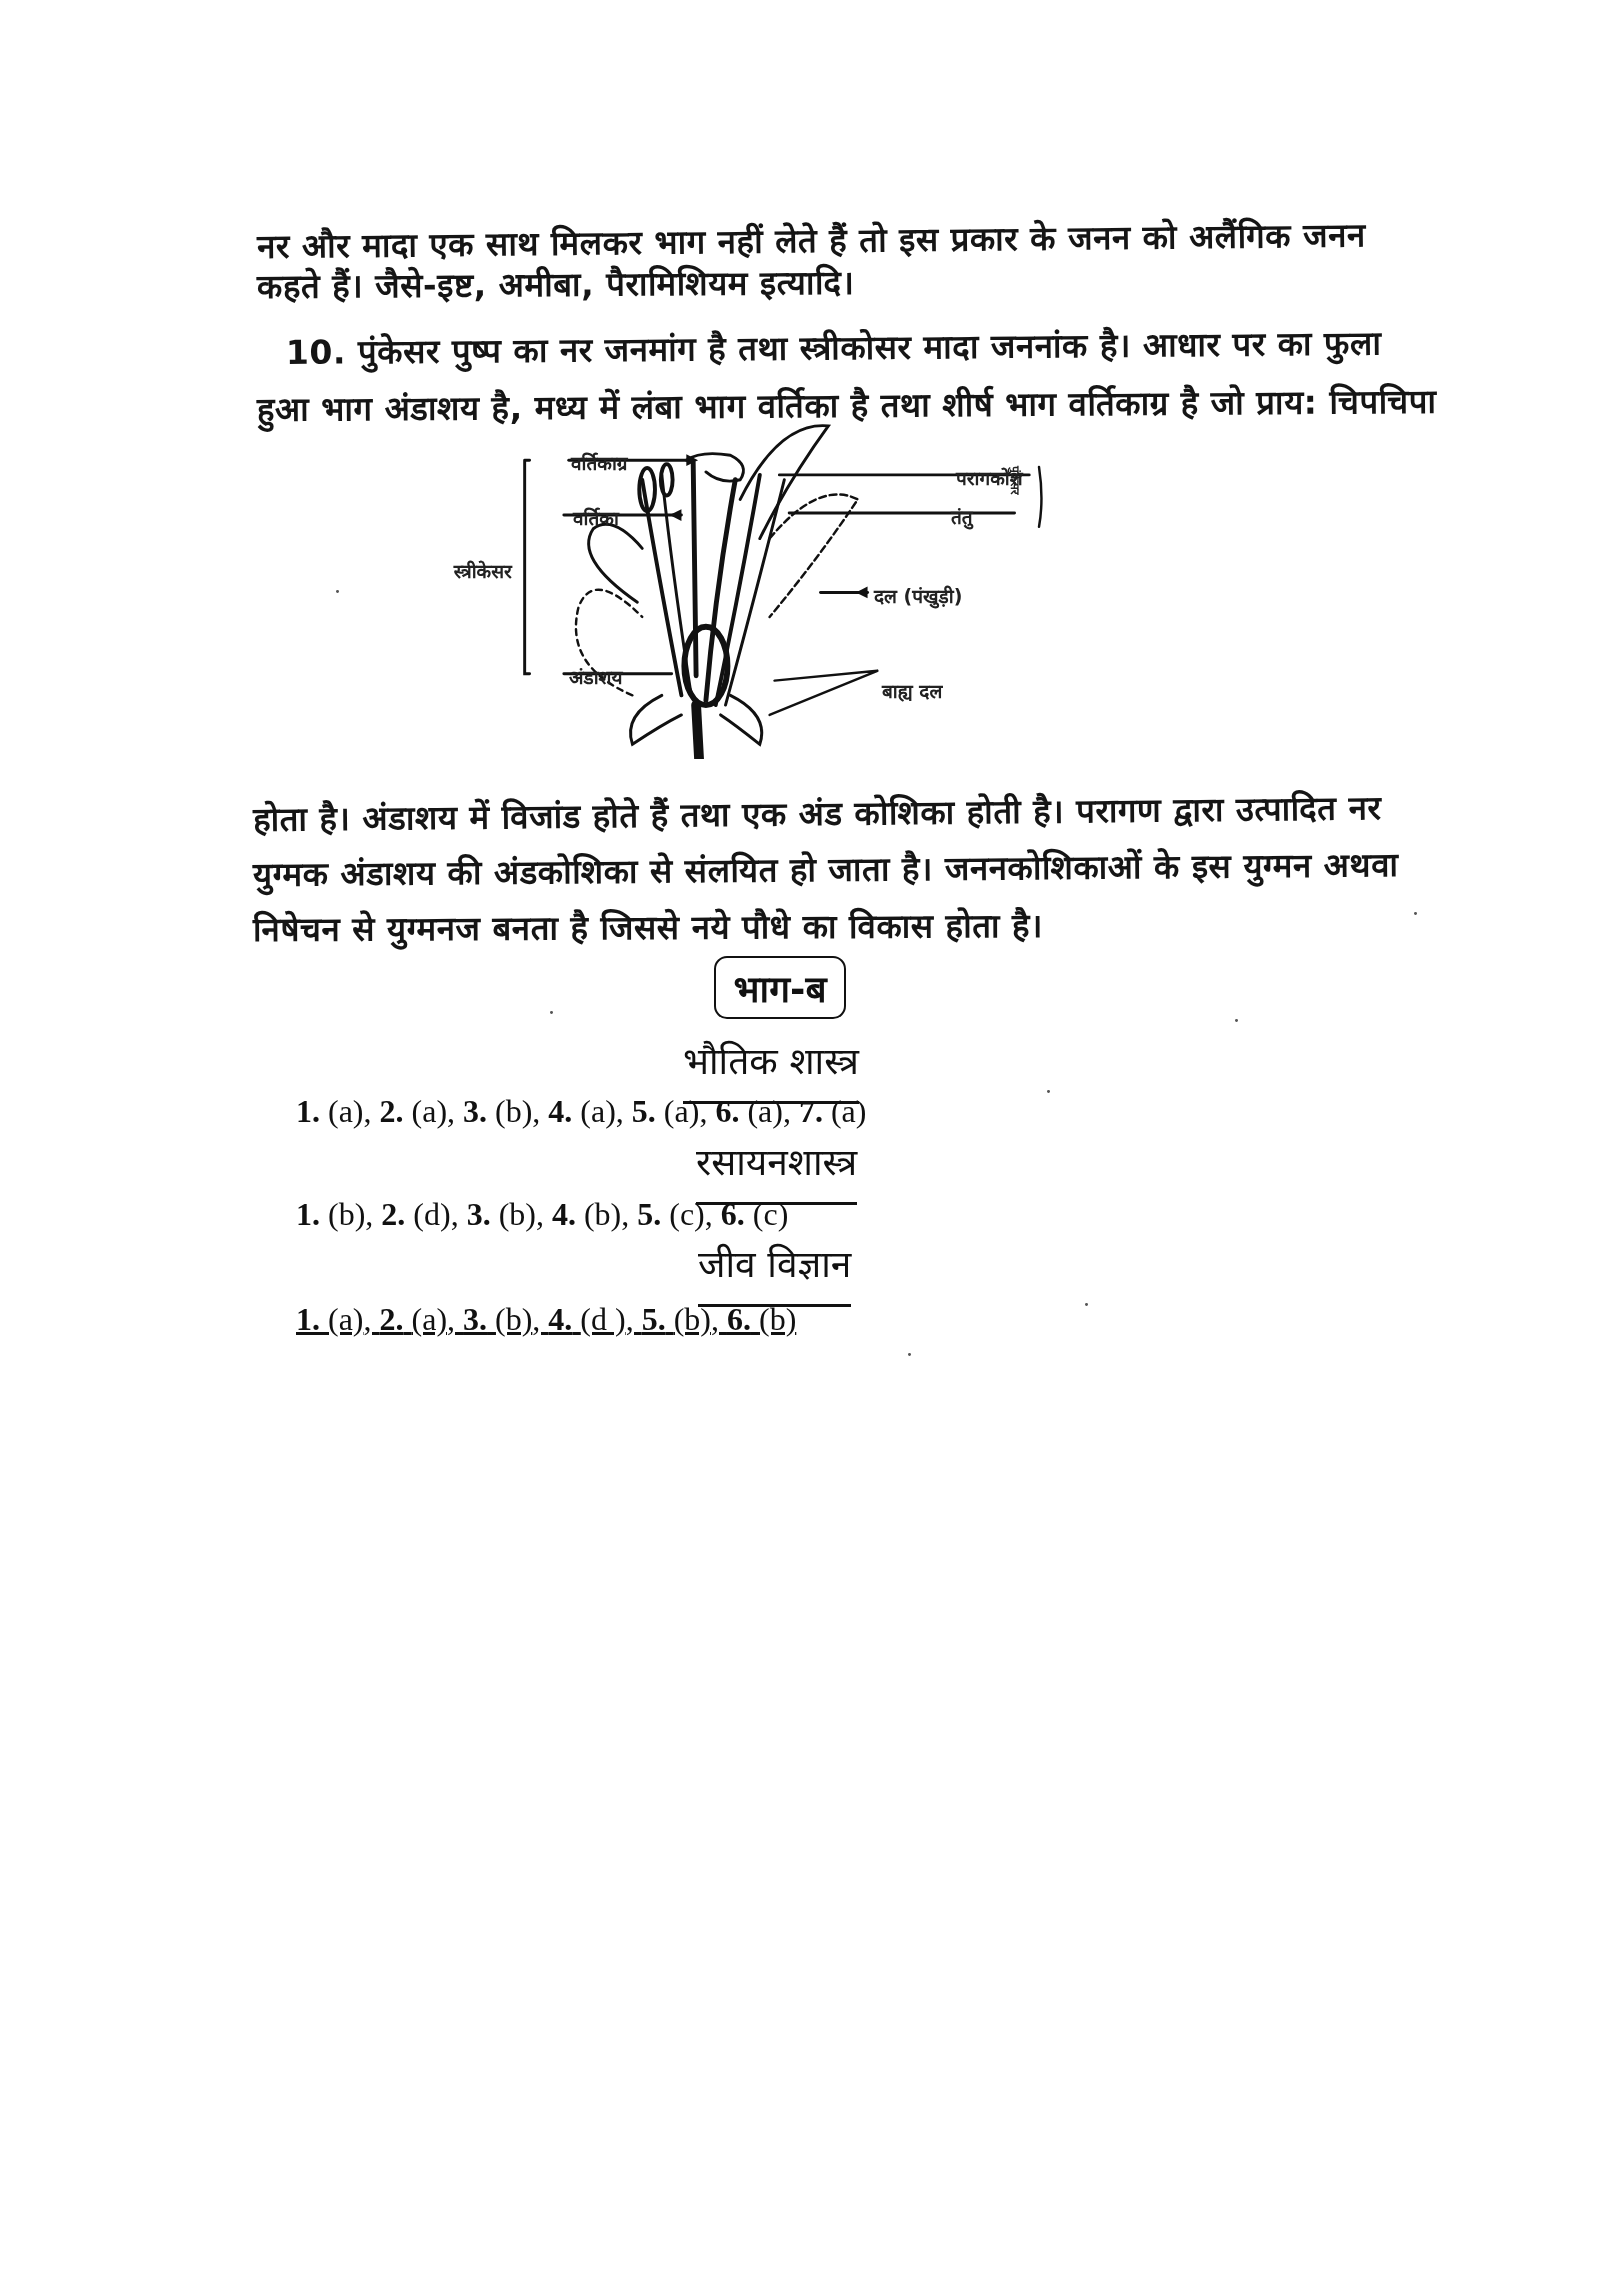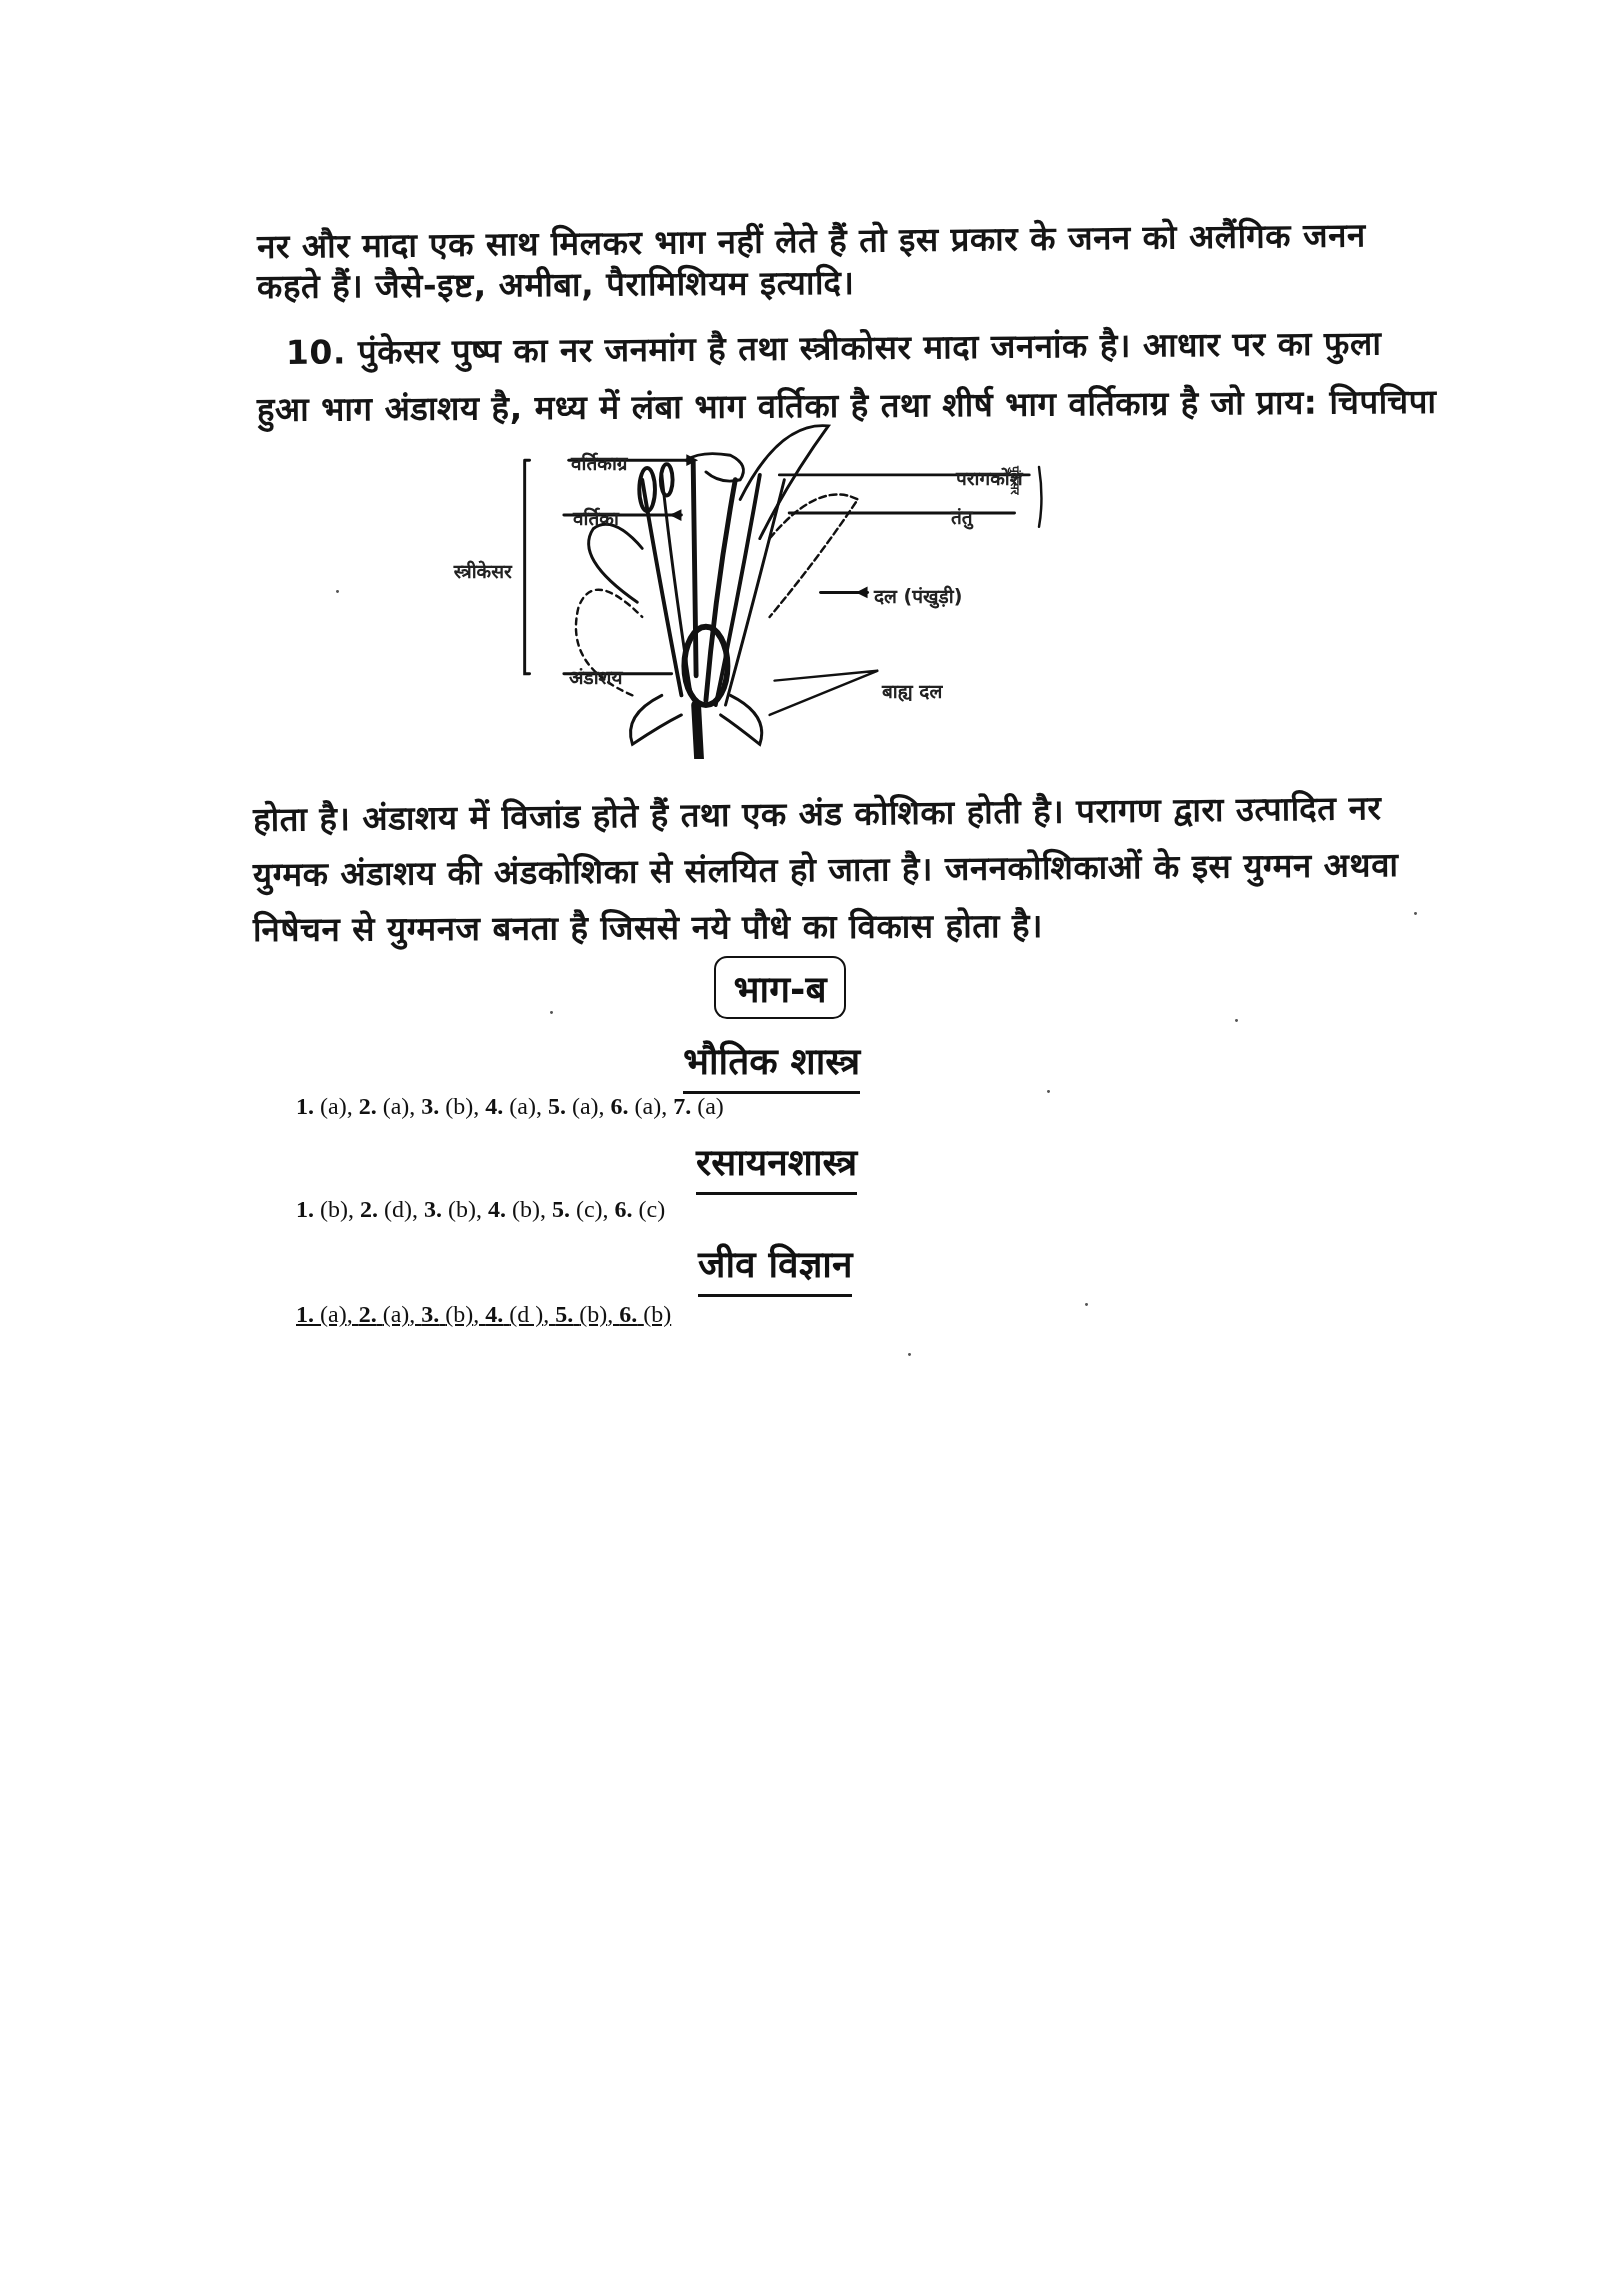--- a/index.html
+++ b/index.html
@@ -2,23 +2,23 @@
 <html><head>
 <meta charset="utf-8">
 <style>
   html, body { margin:0; padding:0; background:#ffffff; }
   body { width:1621px; height:2293px; position:relative; overflow:hidden;
          font-family:"DejaVu Sans", sans-serif; color:#111; }
   .line { position:absolute; white-space:nowrap; font-weight:bold;
           font-size:33px; letter-spacing:0.5px; color:#151515; }
   .tilt { transform-origin:left center; }
   .label { position:absolute; font-size:19px; font-weight:bold; white-space:nowrap; color:#222; }
-  .heading { position:absolute; font-weight:bold; font-size:37px; white-space:nowrap;
-             border-bottom:3.9px solid #111; padding-bottom:6px; }
-  .answers { position:absolute; font-family:"Liberation Serif", serif; font-size:24px; white-space:nowrap; color:#111; }
+  .heading { position:absolute; font-weight:normal; font-size:37px; white-space:nowrap;
+             border-bottom:3.9px solid #111; padding-bottom:16px; }
+  .answers { position:absolute; font-family:"Liberation Serif", serif; font-size:32px; white-space:nowrap; color:#111; }
   .answers b { font-weight:bold; }
   .section-box { position:absolute; border:2.9px solid #111; border-radius:13px;
                  padding:3.9px 17.6px; font-size:37px; font-weight:bold; }
   .dot { position:absolute; width:2.9px; height:2.9px; background:#555; border-radius:50%; }
 </style>
 </head>
 <body>
 
 <div class="line tilt" style="left:257px; top:223px; transform:rotate(-0.6deg);">नर और मादा एक साथ मिलकर भाग नहीं लेते हैं तो इस प्रकार के जनन को अलैंगिक जनन</div>
 <div class="line tilt" style="left:257px; top:263px; transform:rotate(-0.4deg);">कहते हैं। जैसे-इष्ट, अमीबा, पैरामिशियम इत्यादि।</div>

